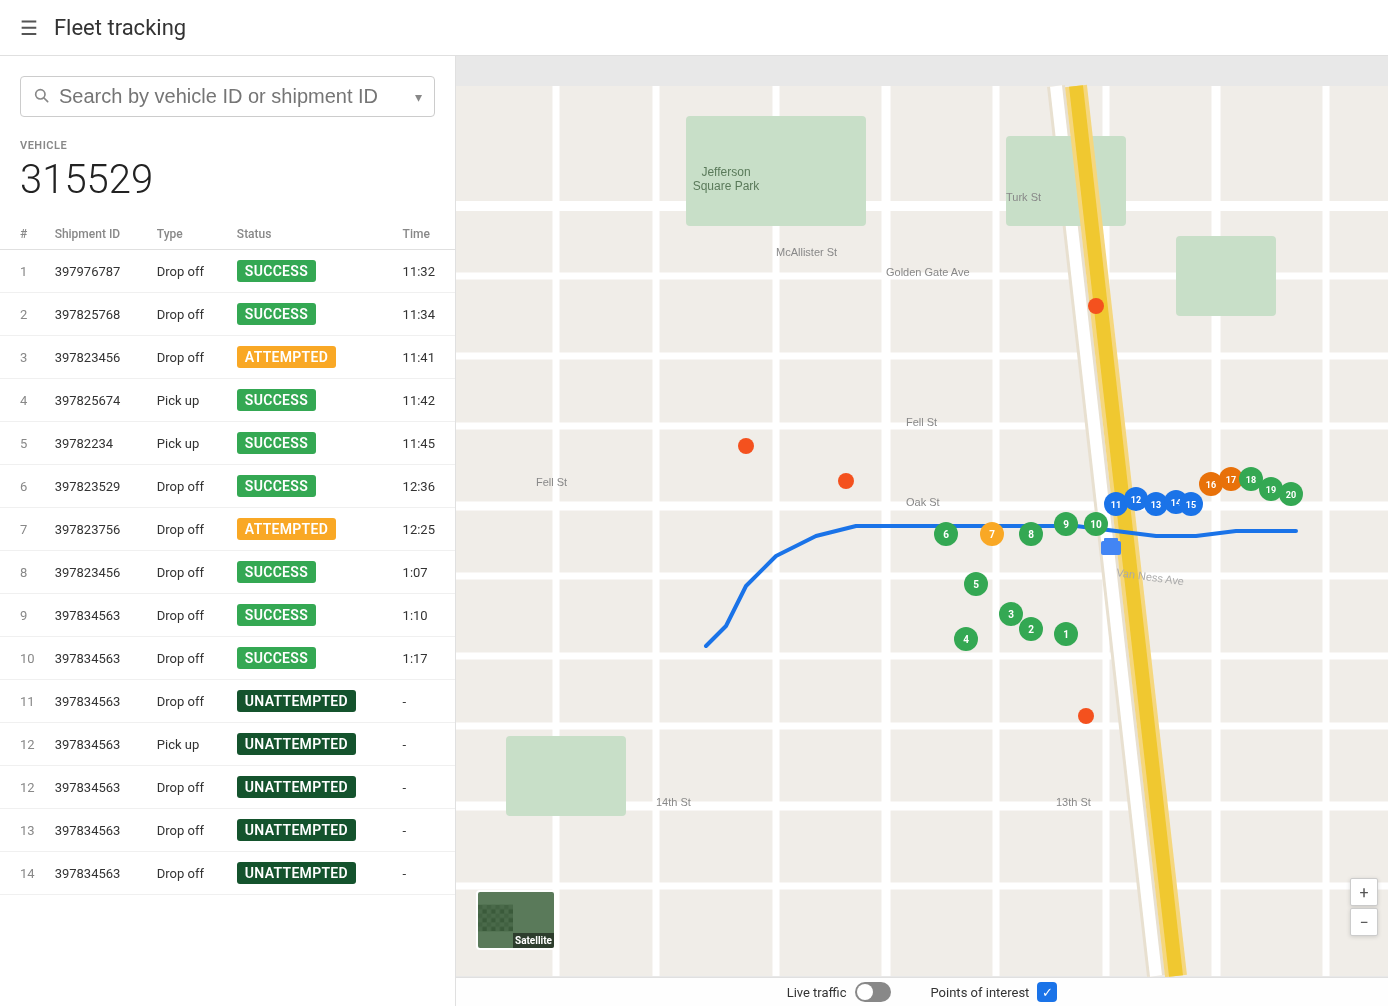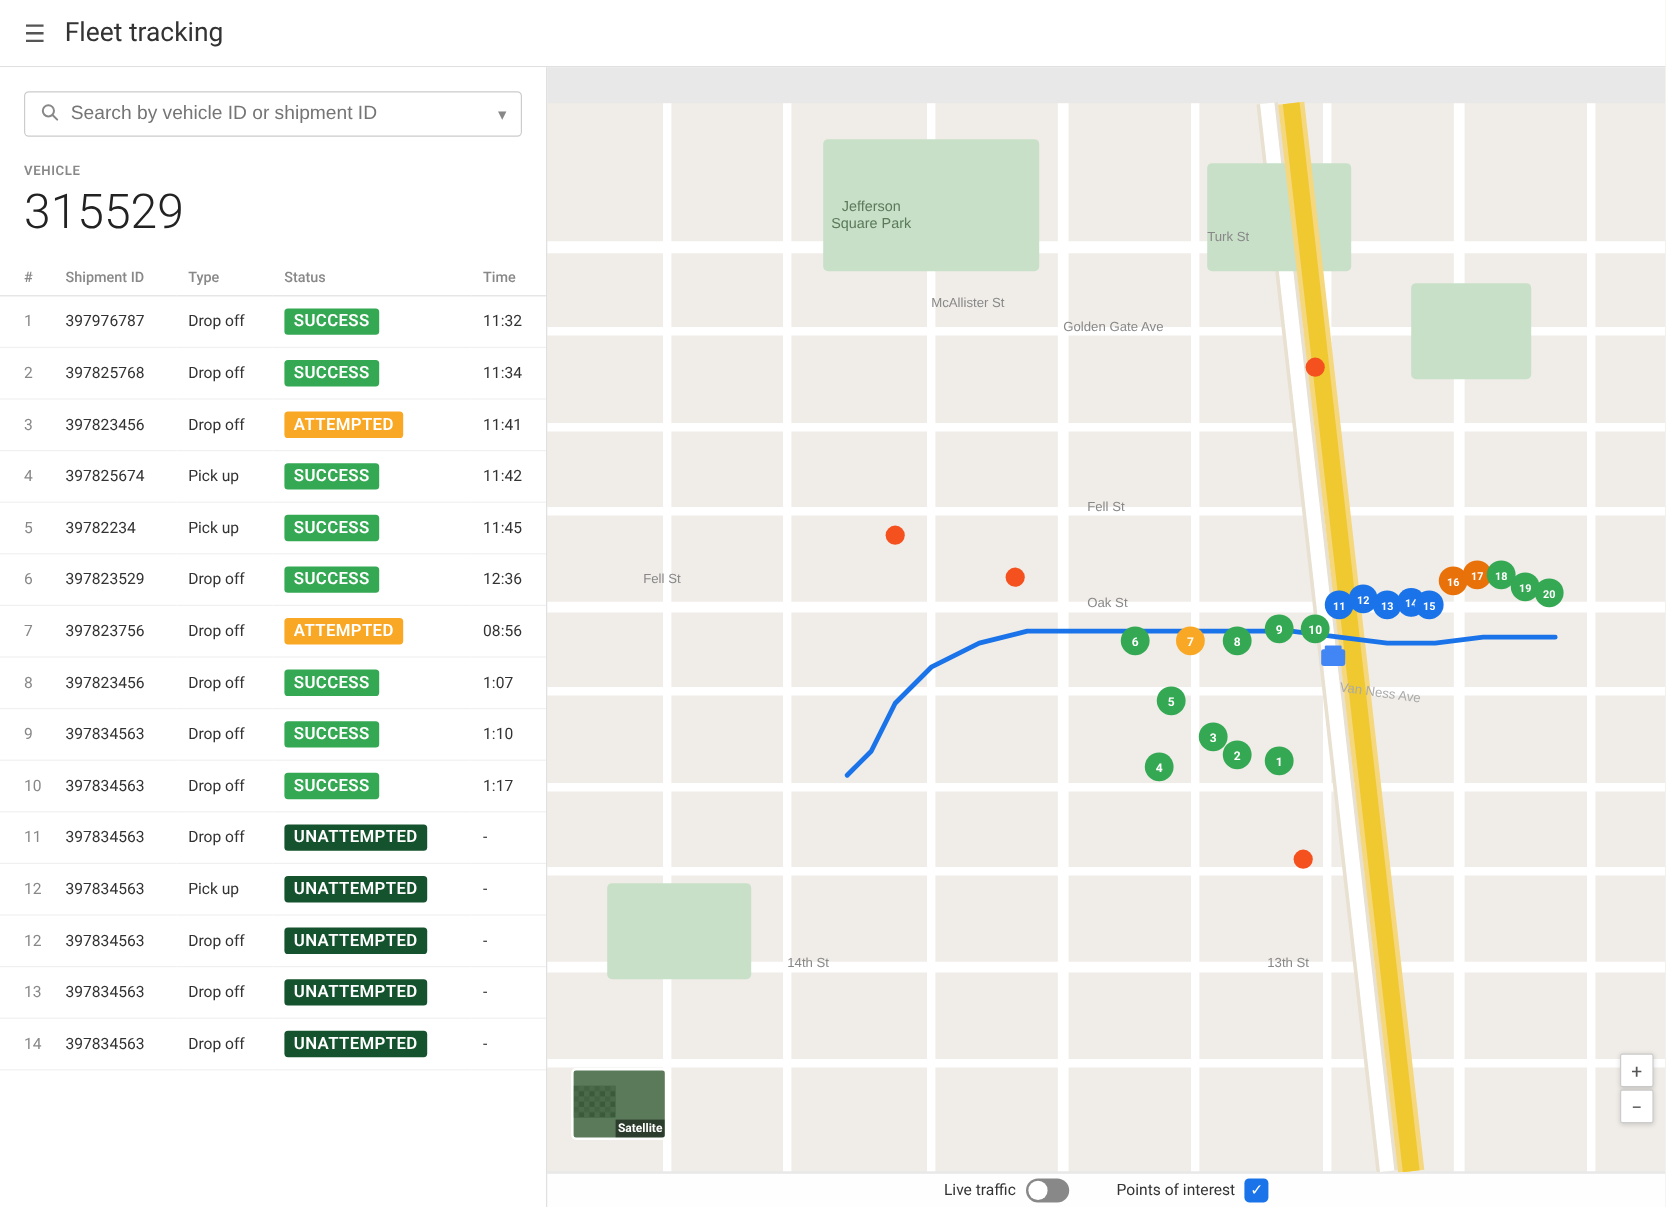--- a/index.html
+++ b/index.html
@@ -52,21 +52,21 @@
 
     .search-icon-wrap {
       color: #888;
       margin-right: 10px;
       font-size: 16px;
     }
 
     .search-input {
       border: none;
       outline: none;
-      font-size: 16px;
+      font-size: 20px;
       color: #15803d;
       flex: 1;
       background: transparent;
     }
 
     .search-dropdown-arrow {
       color: #888;
       font-size: 14px;
     }
 
@@ -361,21 +361,21 @@
       </td>
       <td>12:36</td>
     </tr>
           <tr>
       <td>7</td>
       <td>397823756</td>
       <td>Drop off</td>
       <td>
         <span class="badge badge-attempted">ATTEMPTED</span>
       </td>
-      <td>08:56</td>
+      <td>12:25</td>
     </tr>
           <tr>
       <td>8</td>
       <td>397823456</td>
       <td>Drop off</td>
       <td>
         <span class="badge badge-success">SUCCESS</span>
       </td>
       <td>1:07</td>
     </tr>

